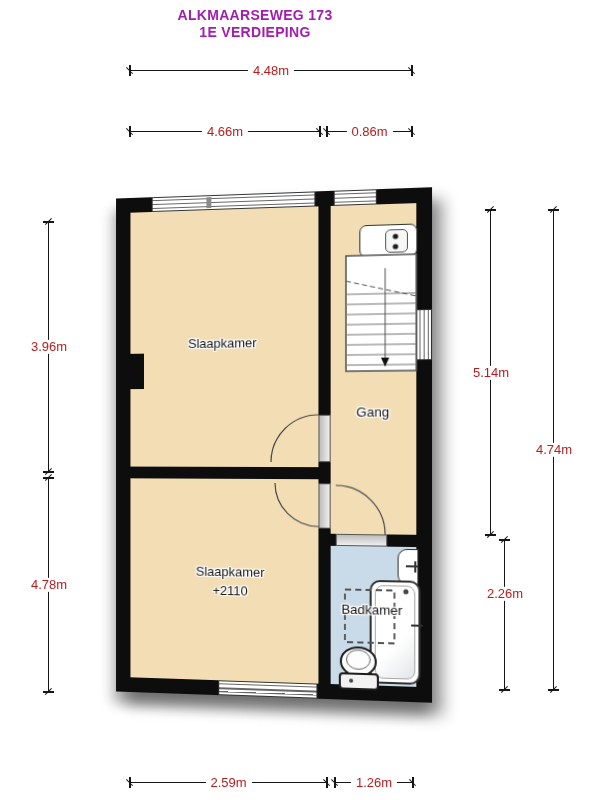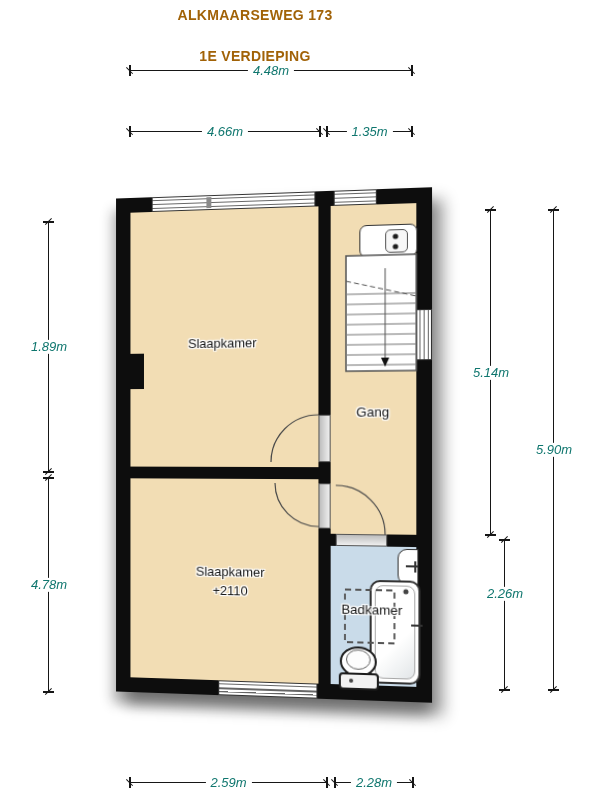--- a/index.html
+++ b/index.html
@@ -1,35 +1,35 @@
 <!DOCTYPE html>
 <html><head>
 <meta charset="utf-8">
 <style>
   html,body{margin:0;padding:0;background:#fff;}
   #canvas{position:relative;width:600px;height:800px;background:#fff;overflow:hidden;
           font-family:"Liberation Sans","DejaVu Sans",sans-serif;color:#111;}
 
   
   .title{position:absolute;left:255px;transform:translateX(-50%);white-space:nowrap;
-         font-size:14px;font-weight:600;letter-spacing:.3px;color:#a16207;}
+         font-size:14px;font-weight:600;letter-spacing:.3px;color:#a21caf;}
 
   
   .dim{position:absolute;}
   .dim-h{height:0;border-top:1px solid #161616;}
   .dim-v{width:0;border-left:1px solid #161616;}
   .tick{position:absolute;background:#161616;}
   .dim-h .tv{width:1.5px;height:11px;top:-6px;}
   .dim-h .td{width:1.2px;height:9px;top:-5px;transform:rotate(-45deg);}
   .dim-h .l{left:-1px;} .dim-h .r{right:-0.5px;}
   .dim-v .tv{height:1.5px;width:11px;left:-6px;}
   .dim-v .td{height:1.2px;width:9px;left:-5px;transform:rotate(-45deg);}
   .dim-v .l{top:-1px;} .dim-v .r{bottom:-0.5px;}
   .dim-label{position:absolute;background:#fff;padding:0 5px;font-size:13px;line-height:1.1;
-             white-space:nowrap;color:#0f766e;font-style:italic;}
+             white-space:nowrap;color:#b91c1c;}
   .dim-h .dim-label{left:50%;top:0;transform:translate(-50%,-50%);}
   .dim-v .dim-label{left:0;top:50%;transform:translate(-50%,-50%);}
   .dim-v .dim-label.off36{top:36%;}
 
   
   #plan{position:absolute;left:113px;top:193px;width:315px;height:504px;
         transform:perspective(1500px) rotateY(-12deg) scaleX(1.025);transform-origin:50% 50%;}
   .walls{position:absolute;left:0;top:0;right:0;bottom:0;background:#0d0d0d;
          box-shadow:10px 12px 14px rgba(20,20,20,.45), -4px 12px 12px rgba(20,20,20,.3);}
   .floor{position:absolute;left:15px;top:15px;width:285px;height:474px;background:#f2ddb4;}
@@ -59,65 +59,65 @@
   .room-label{position:absolute;transform:translate(-50%,-50%);font-size:13px;line-height:19px;
               color:#161616;white-space:nowrap;text-align:center;
               text-shadow:-1px -1px 0 #fff,1px -1px 0 #fff,-1px 1px 0 #fff,1px 1px 0 #fff,0 0 3px #fff,0 0 3px #fff;}
 </style>
 </head>
 <body>
 
 <div id="canvas">
 
   <div class="title" style="top:7px;">ALKMAARSEWEG 173</div>
-  <div class="title" style="top:24px;margin-top:24px;">1E VERDIEPING</div>
+  <div class="title" style="top:24px;">1E VERDIEPING</div>
 
   <div class="dim dim-h" style="left:130px;top:70px;width:282px;">
     <span class="tick tv l"></span>
       <span class="tick td l"></span>
       <span class="tick tv r"></span>
       <span class="tick td r"></span>
     <span class="dim-label">4.48m</span>
   </div>
   <div class="dim dim-h" style="left:130px;top:131px;width:190px;">
     <span class="tick tv l"></span>
       <span class="tick td l"></span>
       <span class="tick tv r"></span>
       <span class="tick td r"></span>
     <span class="dim-label">4.66m</span>
   </div>
   <div class="dim dim-h" style="left:327px;top:131px;width:85px;">
     <span class="tick tv l"></span>
       <span class="tick td l"></span>
       <span class="tick tv r"></span>
       <span class="tick td r"></span>
-    <span class="dim-label">1.35m</span>
+    <span class="dim-label">0.86m</span>
   </div>
 
   <div class="dim dim-h" style="left:130px;top:782px;width:197px;">
     <span class="tick tv l"></span>
       <span class="tick td l"></span>
       <span class="tick tv r"></span>
       <span class="tick td r"></span>
     <span class="dim-label">2.59m</span>
   </div>
   <div class="dim dim-h" style="left:335px;top:782px;width:78px;">
     <span class="tick tv l"></span>
       <span class="tick td l"></span>
       <span class="tick tv r"></span>
       <span class="tick td r"></span>
-    <span class="dim-label">2.28m</span>
+    <span class="dim-label">1.26m</span>
   </div>
 
   <div class="dim dim-v" style="left:48px;top:222px;height:250px;">
     <span class="tick tv l"></span>
       <span class="tick td l"></span>
       <span class="tick tv r"></span>
       <span class="tick td r"></span>
-    <span class="dim-label">1.89m</span>
+    <span class="dim-label">3.96m</span>
   </div>
   <div class="dim dim-v" style="left:48px;top:478px;height:214px;">
     <span class="tick tv l"></span>
       <span class="tick td l"></span>
       <span class="tick tv r"></span>
       <span class="tick td r"></span>
     <span class="dim-label">4.78m</span>
   </div>
 
   <div class="dim dim-v" style="left:490px;top:210px;height:325px;text-align:right;">
@@ -132,21 +132,21 @@
       <span class="tick td l"></span>
       <span class="tick tv r"></span>
       <span class="tick td r"></span>
     <span class="dim-label off36">2.26m</span>
   </div>
   <div class="dim dim-v" style="left:553px;top:210px;height:480px;">
     <span class="tick tv l"></span>
       <span class="tick td l"></span>
       <span class="tick tv r"></span>
       <span class="tick td r"></span>
-    <span class="dim-label">5.90m</span>
+    <span class="dim-label">4.74m</span>
   </div>
 
   <div id="plan">
     <div class="walls"></div>
     <div class="floor"></div>
 
     <div class="bath-floor"></div>
 
     <div class="iwall" style="left:205px;top:15px;width:12px;height:207px;"></div>
     <div class="iwall" style="left:205px;top:269px;width:12px;height:21px;"></div>

